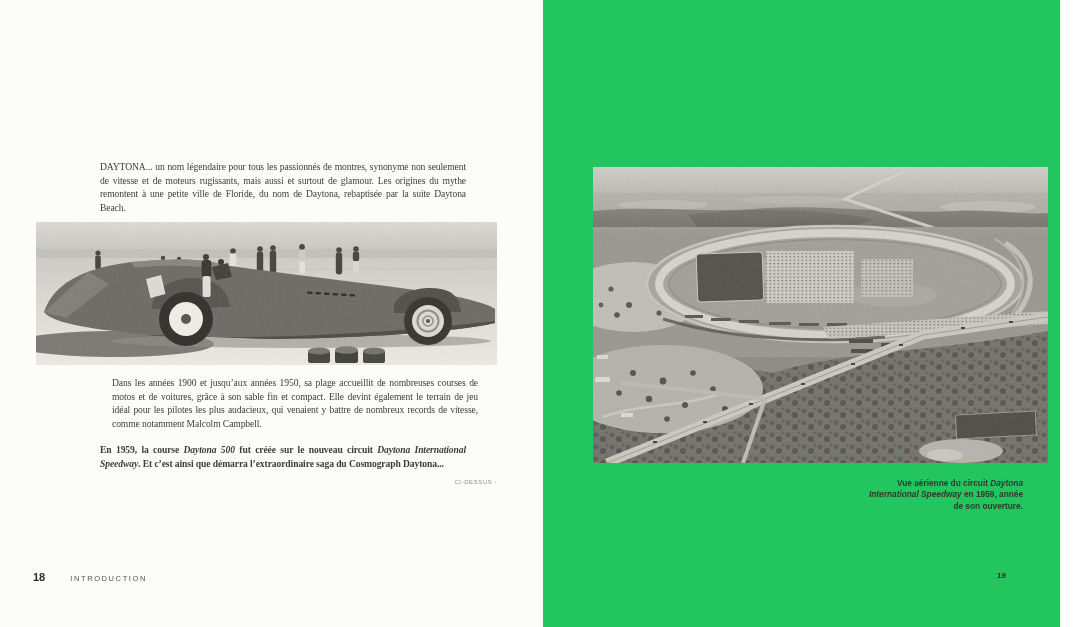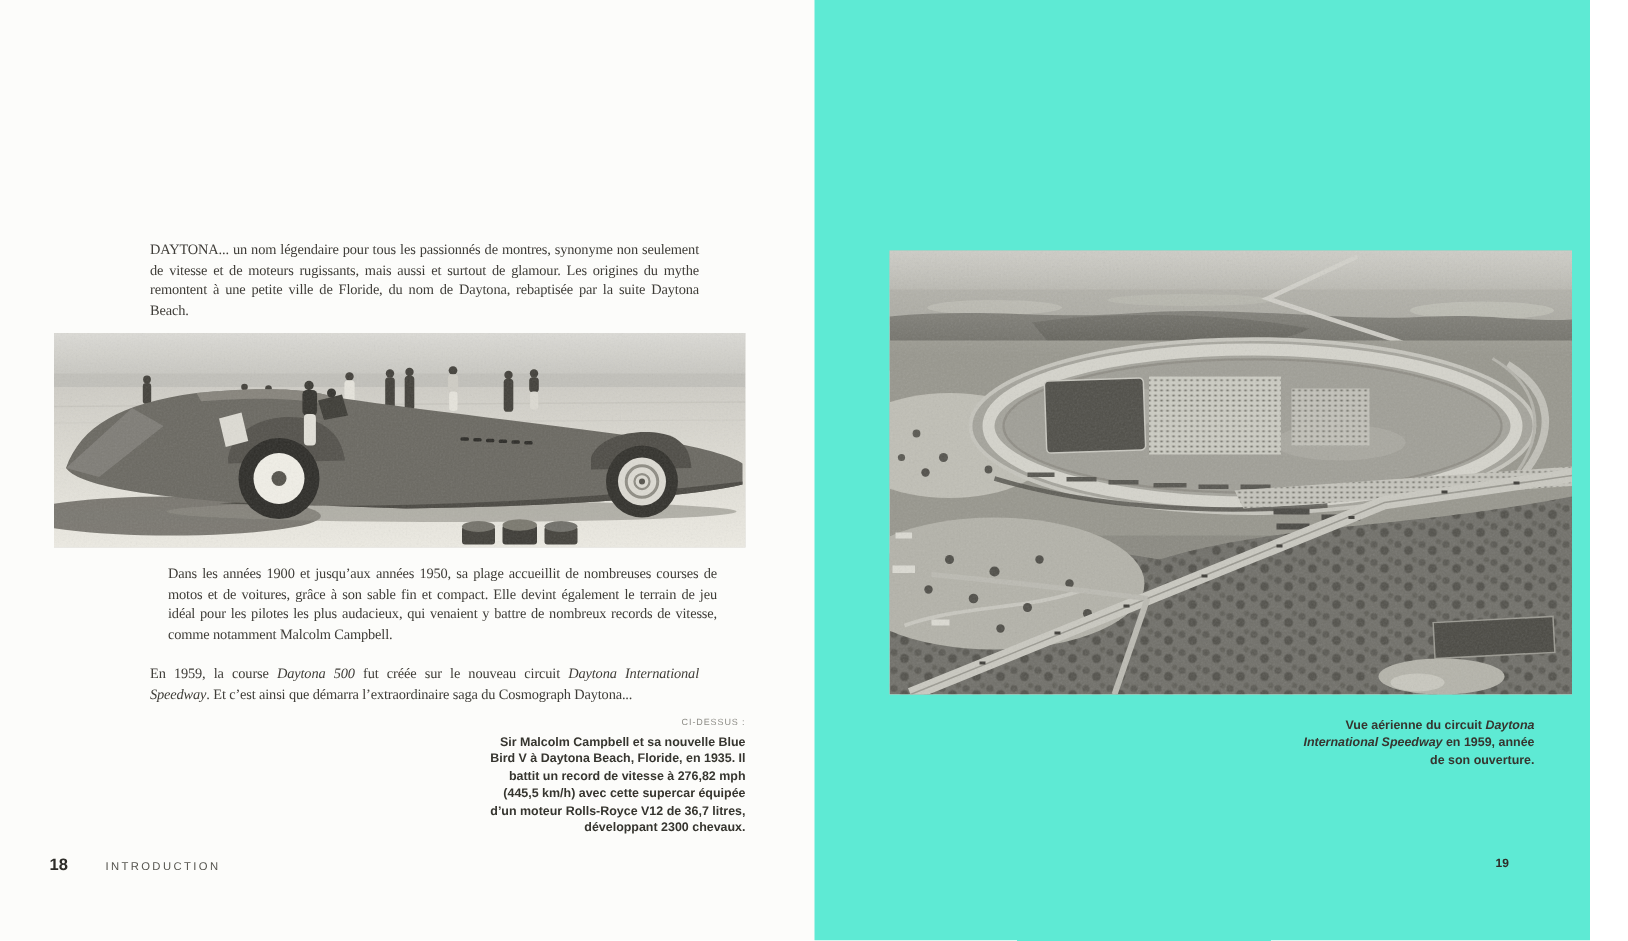--- a/index.html
+++ b/index.html
@@ -1,20 +1,20 @@
 <!DOCTYPE html>
 <html><head>
 <meta charset="utf-8">
 <style>
   html,body{margin:0;padding:0;background:#ffffff;}
   .spread{position:relative;width:1085px;height:627px;overflow:hidden;
           font-family:"Liberation Serif","DejaVu Serif",serif;}
   .page{position:absolute;top:0;height:627px;}
   .page-left{left:0;width:543px;background:#fcfcfa;}
-  .page-right{left:543px;width:517px;background:#5eead4;}
+  .page-right{left:543px;width:517px;background:#22c55e;}
 
   .abs{position:absolute;}
 
   .body-text{font-size:9.6px;line-height:13.7px;color:#3f3d38;
              text-align:justify;letter-spacing:-0.1px;}
   .body-text .it{font-style:italic;}
 
   .photo{overflow:hidden;background:#d8d6d0;}
   .photo svg{display:block;}
 
@@ -132,25 +132,24 @@
           <ellipse cx="310.5" cy="128" rx="11.5" ry="3.8" fill="#7b796f"></ellipse>
           <rect x="327" y="129" width="22" height="12" rx="2" fill="#45433d"></rect>
           <ellipse cx="338" cy="129" rx="11" ry="3.6" fill="#71706a"></ellipse>
         </g>
         <rect width="461" height="143" filter="url(#grainA)" opacity="0.13"></rect>
       </svg>
     </div>
 
     <div class="abs body-text" style="left:100px;top:376px;width:366px;margin-left:12px;">Dans les années 1900 et jusqu’aux années 1950, sa plage accueillit de nombreuses courses de motos et de voitures, grâce à son sable fin et compact. Elle devint également le terrain de jeu idéal pour les pilotes les plus audacieux, qui venaient y battre de nombreux records de vitesse, comme notamment Malcolm Campbell.</div>
 
-    <div class="abs body-text" style="left:100px;top:443px;width:366px;"><span>En 1959, la course </span><span class="it">Daytona 500</span><span> fut créée sur le nouveau circuit </span><span class="it">Daytona International Speedway</span><span>. Et c’est ainsi que démarra l’extraordinaire saga du Cosmograph Daytona...</span></div>
+    <div class="abs body-text" style="left:100px;top:443px;width:366px;font-weight:bold;"><span>En 1959, la course </span><span class="it">Daytona 500</span><span> fut créée sur le nouveau circuit </span><span class="it">Daytona International Speedway</span><span>. Et c’est ainsi que démarra l’extraordinaire saga du Cosmograph Daytona...</span></div>
 
     <div class="abs" style="left:325px;top:479px;width:172px;">
       <div class="caption-label">CI-DESSUS :</div>
-      <div class="caption">Sir Malcolm Campbell et sa nouvelle Blue Bird V à Daytona Beach, Floride, en 1935. Il battit un record de vitesse à 276,82 mph (445,5 km/h) avec cette supercar équipée d’un moteur Rolls-Royce V12 de 36,7 litres, développant 2300 chevaux.</div>
     </div>
 
     <div class="abs footer" style="left:33px;top:571px;">
       <span class="pgnum">18</span><span class="section">INTRODUCTION</span>
     </div>
   </div>
 
   <div class="page page-right">
 
     <div class="abs photo" style="left:50px;top:167px;width:455px;height:296px;">

